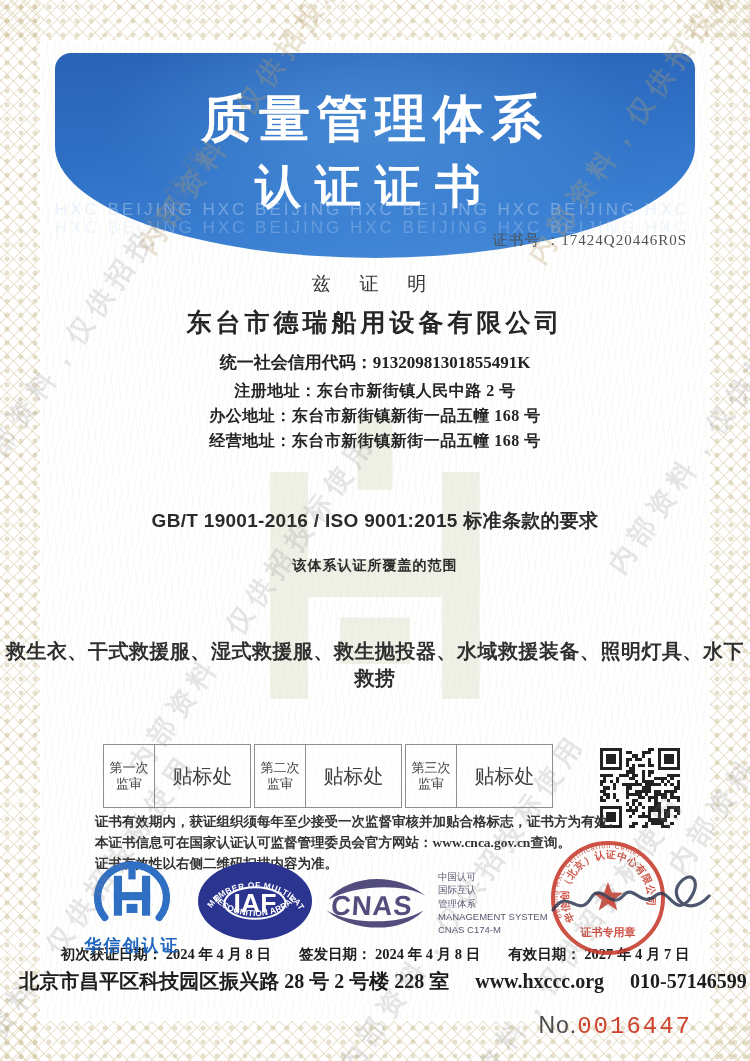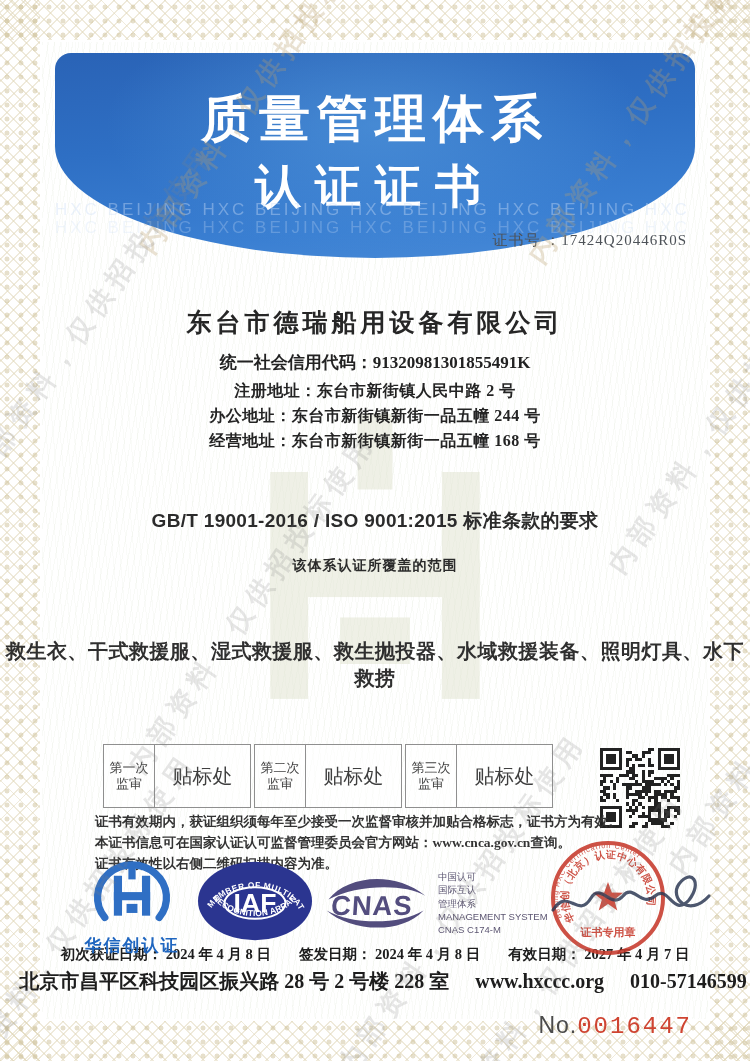--- a/index.html
+++ b/index.html
@@ -131,24 +131,25 @@
     <div class="hdr-t1">质量管理体系</div>
     <div class="hdr-t2">认证证书</div>
     <div class="hdr-band">HXC BEIJING HXC BEIJING HXC BEIJING HXC BEIJING HXC BEIJING</div>
     <div class="hdr-band b2">HXC BEIJING HXC BEIJING HXC BEIJING HXC BEIJING HXC BEIJING</div>
   </div>
 
   <div class="abs certno">
     <span>证书号 ：</span><span>17424Q20446R0S</span>
   </div>
 
+  <div class="abs center certify">兹 证 明</div>
   <div class="abs center company">东台市德瑞船用设备有限公司</div>
   <div class="abs center code">统一社会信用代码：91320981301855491K</div>
   <div class="abs center addr addr1">注册地址：东台市新街镇人民中路 2 号</div>
-  <div class="abs center addr addr2">办公地址：东台市新街镇新街一品五幢 244 号</div>
+  <div class="abs center addr addr2">办公地址：东台市新街镇新街一品五幢 168 号</div>
   <div class="abs center addr addr3">经营地址：东台市新街镇新街一品五幢 168 号</div>
   <div class="abs center standard">GB/T 19001-2016 / ISO 9001:2015 标准条款的要求</div>
   <div class="abs center scopetitle">该体系认证所覆盖的范围</div>
   <div class="abs center scope1">救生衣、干式救援服、湿式救援服、救生抛投器、水域救援装备、照明灯具、水下救捞</div>
 
   <div class="audit">
     <div class="abox">
       <div class="l">
         <span>第一次</span>
         <span>监审</span>

